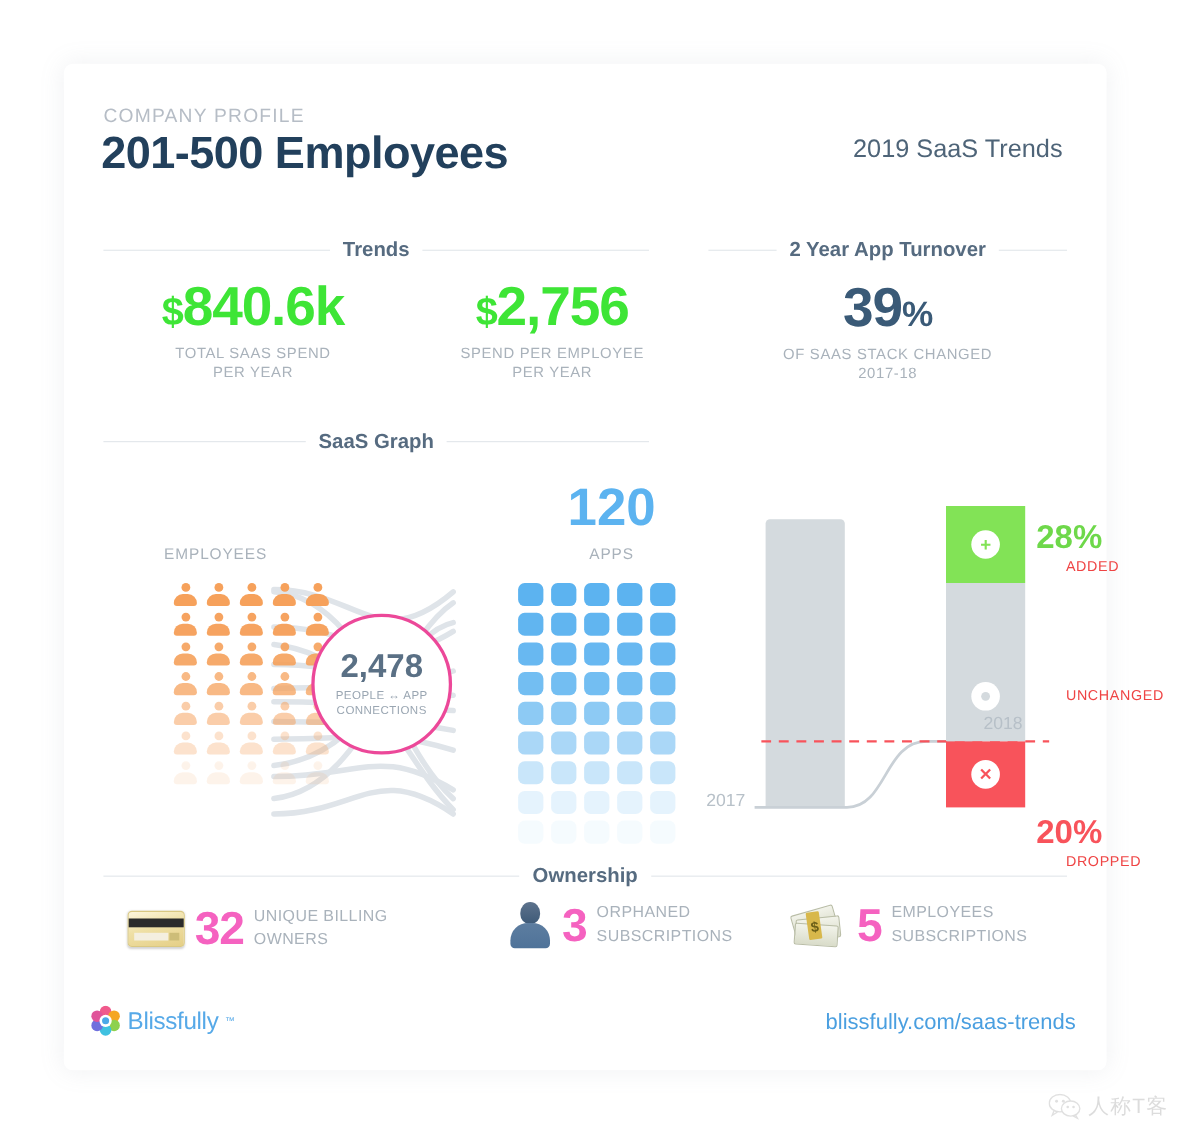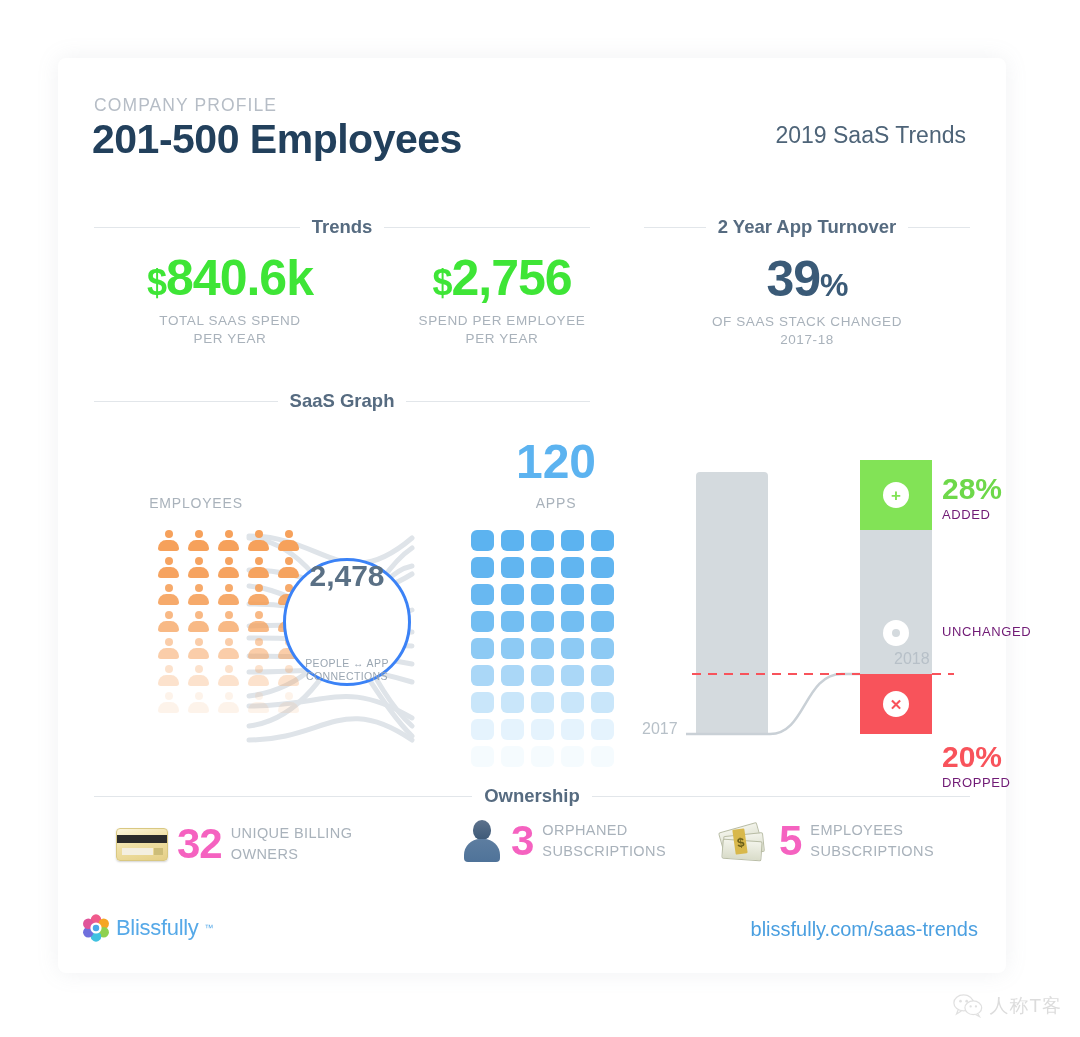--- a/index.html
+++ b/index.html
@@ -86,23 +86,23 @@
     background: #f6a15b;
   }
   .app-sq {
     width: 23px; height: 21px; border-radius: 6px;
     background: #5cb3f0;
   }
 
   .circ {
     position: absolute;
     width: 128px; height: 128px; border-radius: 50%;
-    background: #ffffff; border: 3px solid #3b82f6;
+    background: #ffffff; border: 3px solid #ec4899;
     display: flex; flex-direction: column;
-    align-items: center; justify-content: space-between;
+    align-items: center; justify-content: center;
     z-index: 5;
   }
   .circ .cnum { font-size: 30px; font-weight: bold; color: #5a7085; line-height: 1; }
   .circ .ctxt { margin-top: 5px; font-size: 10.5px; color: #9aa6b2; text-align: center; letter-spacing: 0.4px; line-height: 1.25; }
 
   
   .bar2017 {
     position: absolute;
     background: #d4dade;
     border-radius: 4px 4px 0 0;
@@ -113,21 +113,21 @@
   .seg-drop  { background: #f8535b; }
   .seg .badge {
     position: absolute; left: 50%; transform: translateX(-50%);
     width: 26px; height: 26px; border-radius: 50%;
     background: #ffffff;
     display: flex; align-items: center; justify-content: center;
   }
   .badge .g { font-size: 17px; font-weight: bold; line-height: 1; }
   .lab { position: absolute; }
   .lab .pct { font-size: 30px; font-weight: bold; line-height: 1; }
-  .lab .nm  { font-size: 13px; letter-spacing: 0.6px; color: #701a75; margin-top: 3px; }
+  .lab .nm  { font-size: 13px; letter-spacing: 0.6px; color: #ef4444; margin-top: 3px; margin-left: 27px; }
   .yr { position: absolute; font-size: 16px; color: #b7c0c8; }
 
   
   .own { position: absolute; display: flex; align-items: center; gap: 9px; }
   .own .onum { font-size: 42px; font-weight: bold; color: #f562c0; line-height: 1; letter-spacing: -1px; }
   .own .otxt { font-size: 14.5px; letter-spacing: 0.4px; color: #a9b2bb; line-height: 1.45; }
 
   .ico-card {
     width: 52px; height: 33px; border-radius: 4px;
     background: linear-gradient(165deg,#fdf6dd 0%,#efe0a6 45%,#e5cf86 100%);

